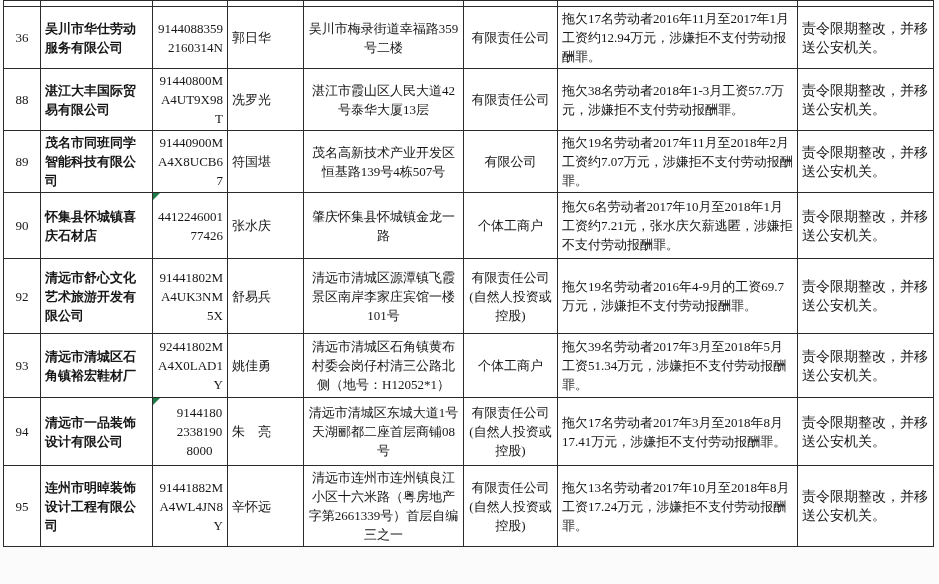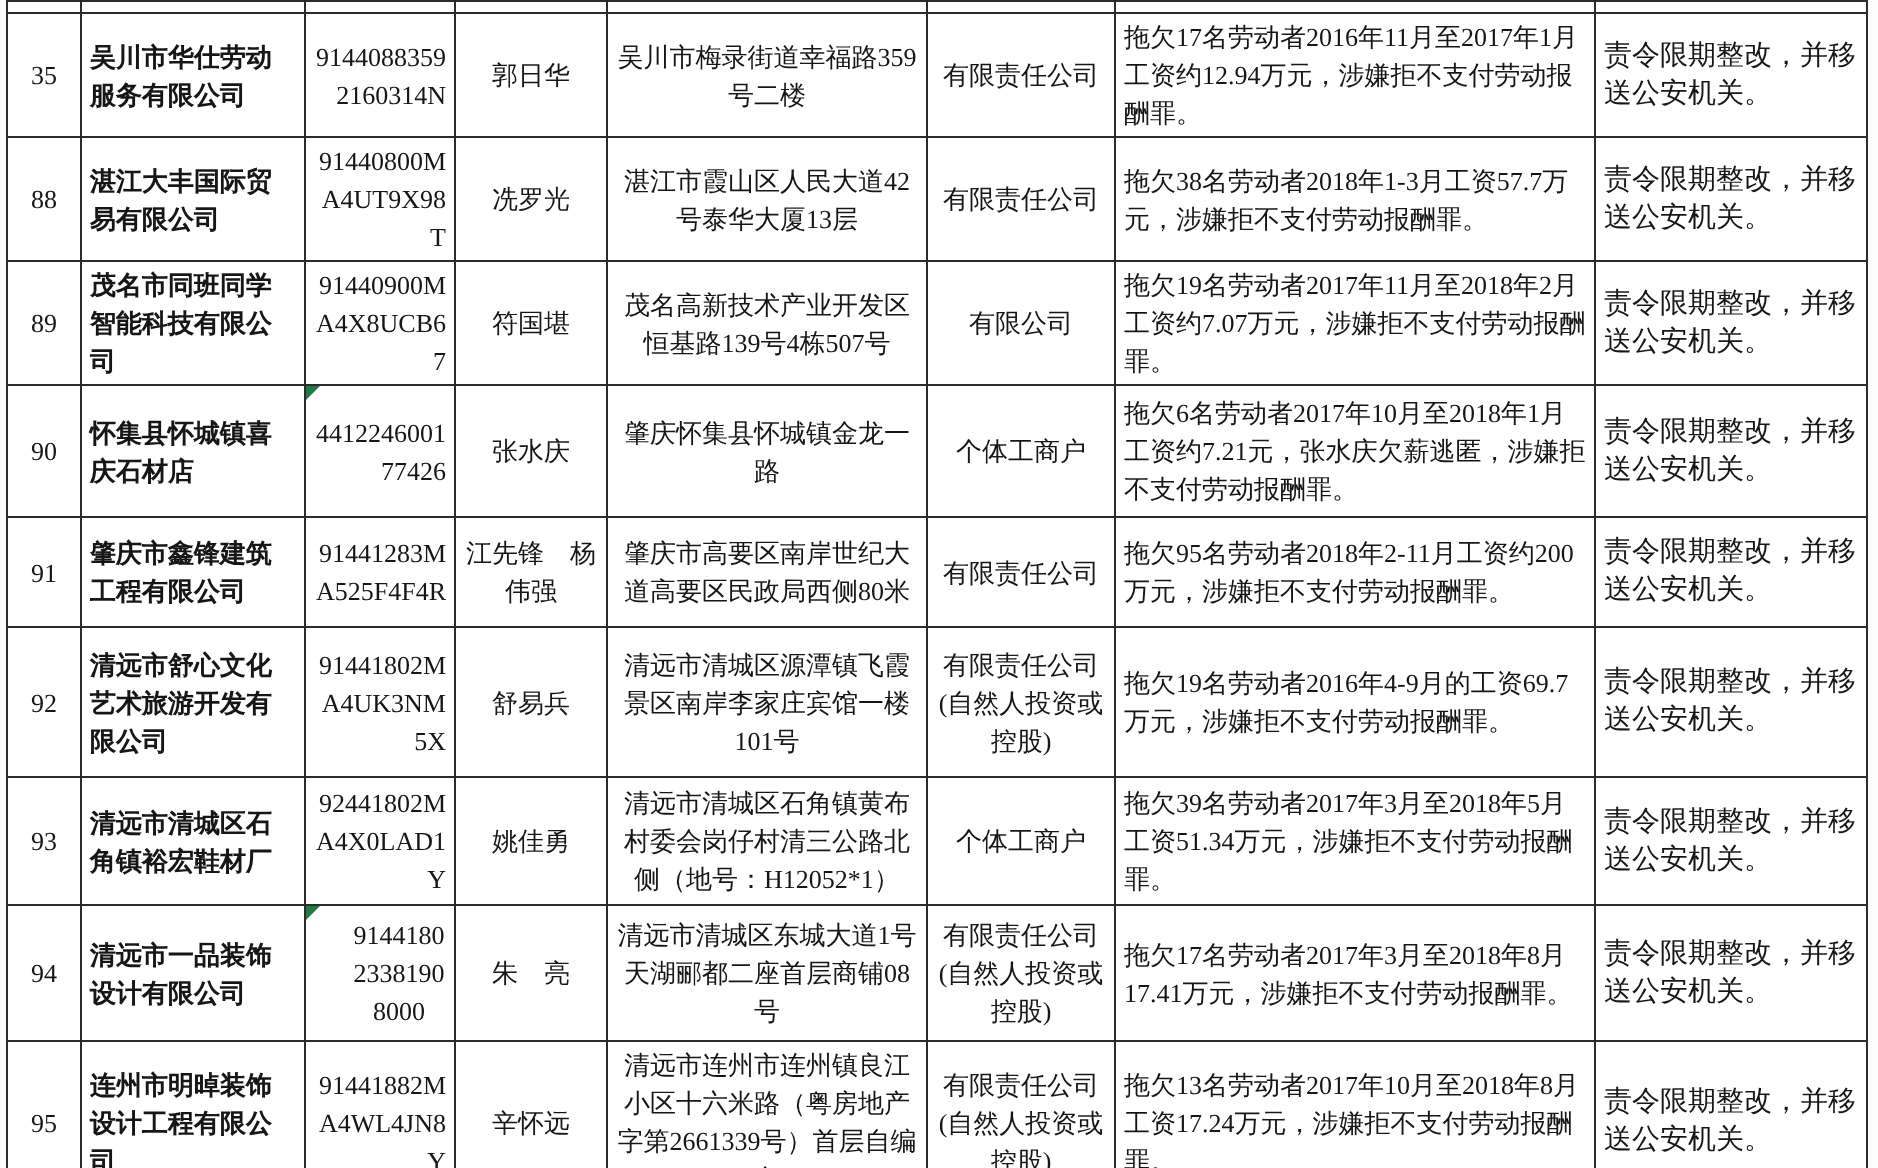--- a/index.html
+++ b/index.html
@@ -17,21 +17,21 @@
     vertical-align:middle;
     padding:2px 4px;
     font-size:13px;line-height:19px;color:#161616;
     overflow:hidden;word-wrap:break-word;
     position:relative;
   }
   tr.sliver td{padding:0;}
   .c-no{text-align:center;width:37px;}
   .c-company{width:112px;text-align:left;font-weight:bold;}
   .c-code{width:75px;text-align:right;word-break:break-all;}
-  .c-person{width:76px;text-align:center;}
+  .c-person{width:76px;text-align:left;}
   .c-address{width:160px;text-align:center;}
   .c-type{width:94px;text-align:center;}
   .c-violation{width:240px;text-align:left;margin-top:42px;}
   .c-punish{width:136px;text-align:left;font-size:14px;}
   .corner-marker{
     position:absolute;top:0;left:0;width:0;height:0;
     border-top:7px solid #1f7a46;
     border-right:7px solid transparent;
   }
 </style>
@@ -56,21 +56,21 @@
     <td class="c-company"></td>
     <td class="c-code"></td>
     <td class="c-person"></td>
     <td class="c-address"></td>
     <td class="c-type"></td>
     <td class="c-violation"></td>
     <td class="c-punish"></td>
   </tr>
 
   <tr style="height:61px">
-    <td class="c-no">35</td>
+    <td class="c-no">36</td>
     <td class="c-company">吴川市华仕劳动服务有限公司</td>
     <td class="c-code">91440883592160314N</td>
     <td class="c-person">郭日华</td>
     <td class="c-address">吴川市梅录街道幸福路359号二楼</td>
     <td class="c-type">有限责任公司</td>
     <td class="c-violation">拖欠17名劳动者2016年11月至2017年1月工资约12.94万元，涉嫌拒不支付劳动报酬罪。</td>
     <td class="c-punish">责令限期整改，并移送公安机关。</td>
   </tr>
 
   <tr style="height:61px">
@@ -99,30 +99,20 @@
     <td class="c-no">90</td>
     <td class="c-company">怀集县怀城镇喜庆石材店</td>
     <td class="c-code"><span class="corner-marker"></span><span>441224600177426</span></td>
     <td class="c-person">张水庆</td>
     <td class="c-address">肇庆怀集县怀城镇金龙一路</td>
     <td class="c-type">个体工商户</td>
     <td class="c-violation">拖欠6名劳动者2017年10月至2018年1月工资约7.21元，张水庆欠薪逃匿，涉嫌拒不支付劳动报酬罪。</td>
     <td class="c-punish">责令限期整改，并移送公安机关。</td>
   </tr>
 
-  <tr style="height:55px">
-    <td class="c-no">91</td>
-    <td class="c-company">肇庆市鑫锋建筑工程有限公司</td>
-    <td class="c-code">91441283MA525F4F4R</td>
-    <td class="c-person">江先锋　杨伟强</td>
-    <td class="c-address">肇庆市高要区南岸世纪大道高要区民政局西侧80米</td>
-    <td class="c-type">有限责任公司</td>
-    <td class="c-violation">拖欠95名劳动者2018年2-11月工资约200万元，涉嫌拒不支付劳动报酬罪。</td>
-    <td class="c-punish">责令限期整改，并移送公安机关。</td>
-  </tr>
 
   <tr style="height:75px">
     <td class="c-no">92</td>
     <td class="c-company">清远市舒心文化艺术旅游开发有限公司</td>
     <td class="c-code">91441802MA4UK3NM5X</td>
     <td class="c-person">舒易兵</td>
     <td class="c-address">清远市清城区源潭镇飞霞景区南岸李家庄宾馆一楼101号</td>
     <td class="c-type">有限责任公司(自然人投资或控股)</td>
     <td class="c-violation">拖欠19名劳动者2016年4-9月的工资69.7万元，涉嫌拒不支付劳动报酬罪。</td>
     <td class="c-punish">责令限期整改，并移送公安机关。</td>

